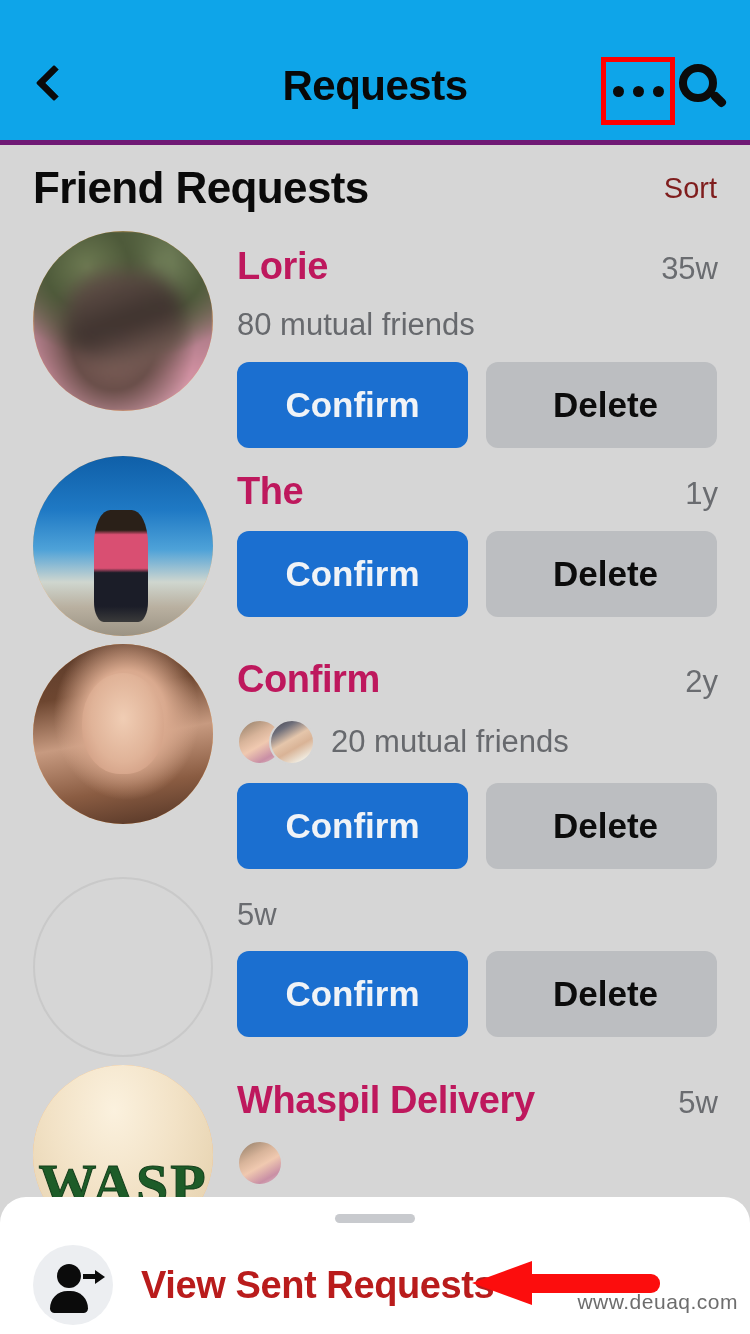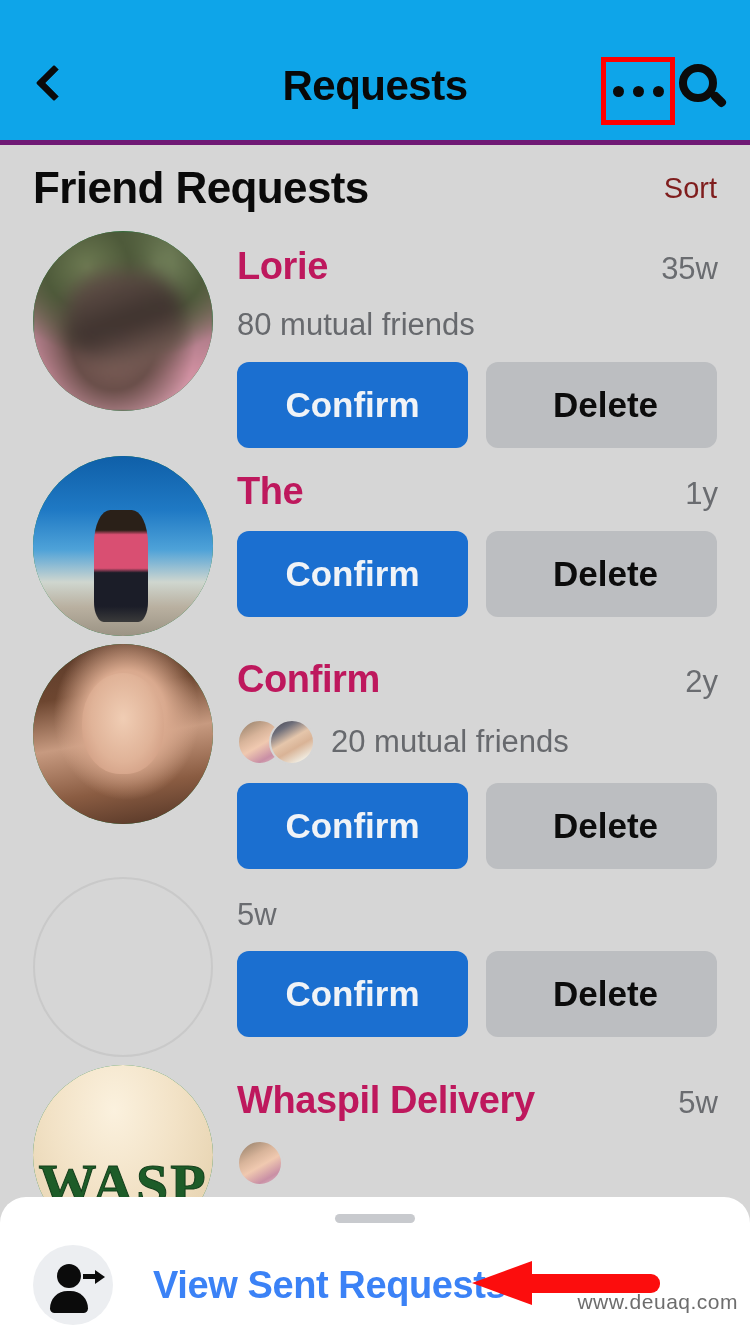--- a/index.html
+++ b/index.html
@@ -83,21 +83,21 @@
     display:flex;
     padding:0 18px 0 33px;
     margin-bottom:8px;
   }
   .avatar {
     flex:0 0 auto;
     width:180px; height:180px;
     border-radius:50%;
     overflow:hidden;
     position:relative;
-    background:#15803d;
+    background:#fdba74;
   }
   .avatar.empty { border:2px solid #c9c9c9; background:transparent; }
   .av-img { position:absolute; inset:0; }
 
   
   .av1 { background:
       radial-gradient(circle at 30% 20%, #6d7a52 0%, #4e5a3a 22%, transparent 45%),
       radial-gradient(circle at 68% 18%, #7b8a62 0%, #505c3c 26%, transparent 48%),
       radial-gradient(ellipse at 45% 62%, #8a6a62 0%, #6a4f4a 30%, transparent 58%),
       linear-gradient(180deg,#5d6a47 0%, #7d6a5e 36%, #b37f8c 60%, #cf8fa0 78%, #d79fae 100%);
@@ -200,22 +200,22 @@
   .person-body { position:absolute; left:17px; top:46px; width:38px; height:22px; border-radius:19px 19px 5px 5px; background:#0b0b0b; }
   .arrow-line { position:absolute; left:50px; top:29px; width:17px; height:5px; background:#0b0b0b; }
   .arrow-head {
     position:absolute; left:62px; top:25px;
     width:0; height:0;
     border-left:10px solid #0b0b0b;
     border-top:7px solid transparent;
     border-bottom:7px solid transparent;
   }
   .sheet-label {
-    margin-left:40px;
-    font-size:38px; font-weight:bold; color:#3b82f6;
+    margin-left:28px;
+    font-size:38px; font-weight:bold; color:#b91c1c;
     letter-spacing:-0.4px;
   }
 
   
   .red-arrow {
     position:absolute; left:472px; top:1261px;
     width:188px; height:42px; z-index:40;
   }
   .ra-shaft {
     position:absolute; right:0; top:13px;

